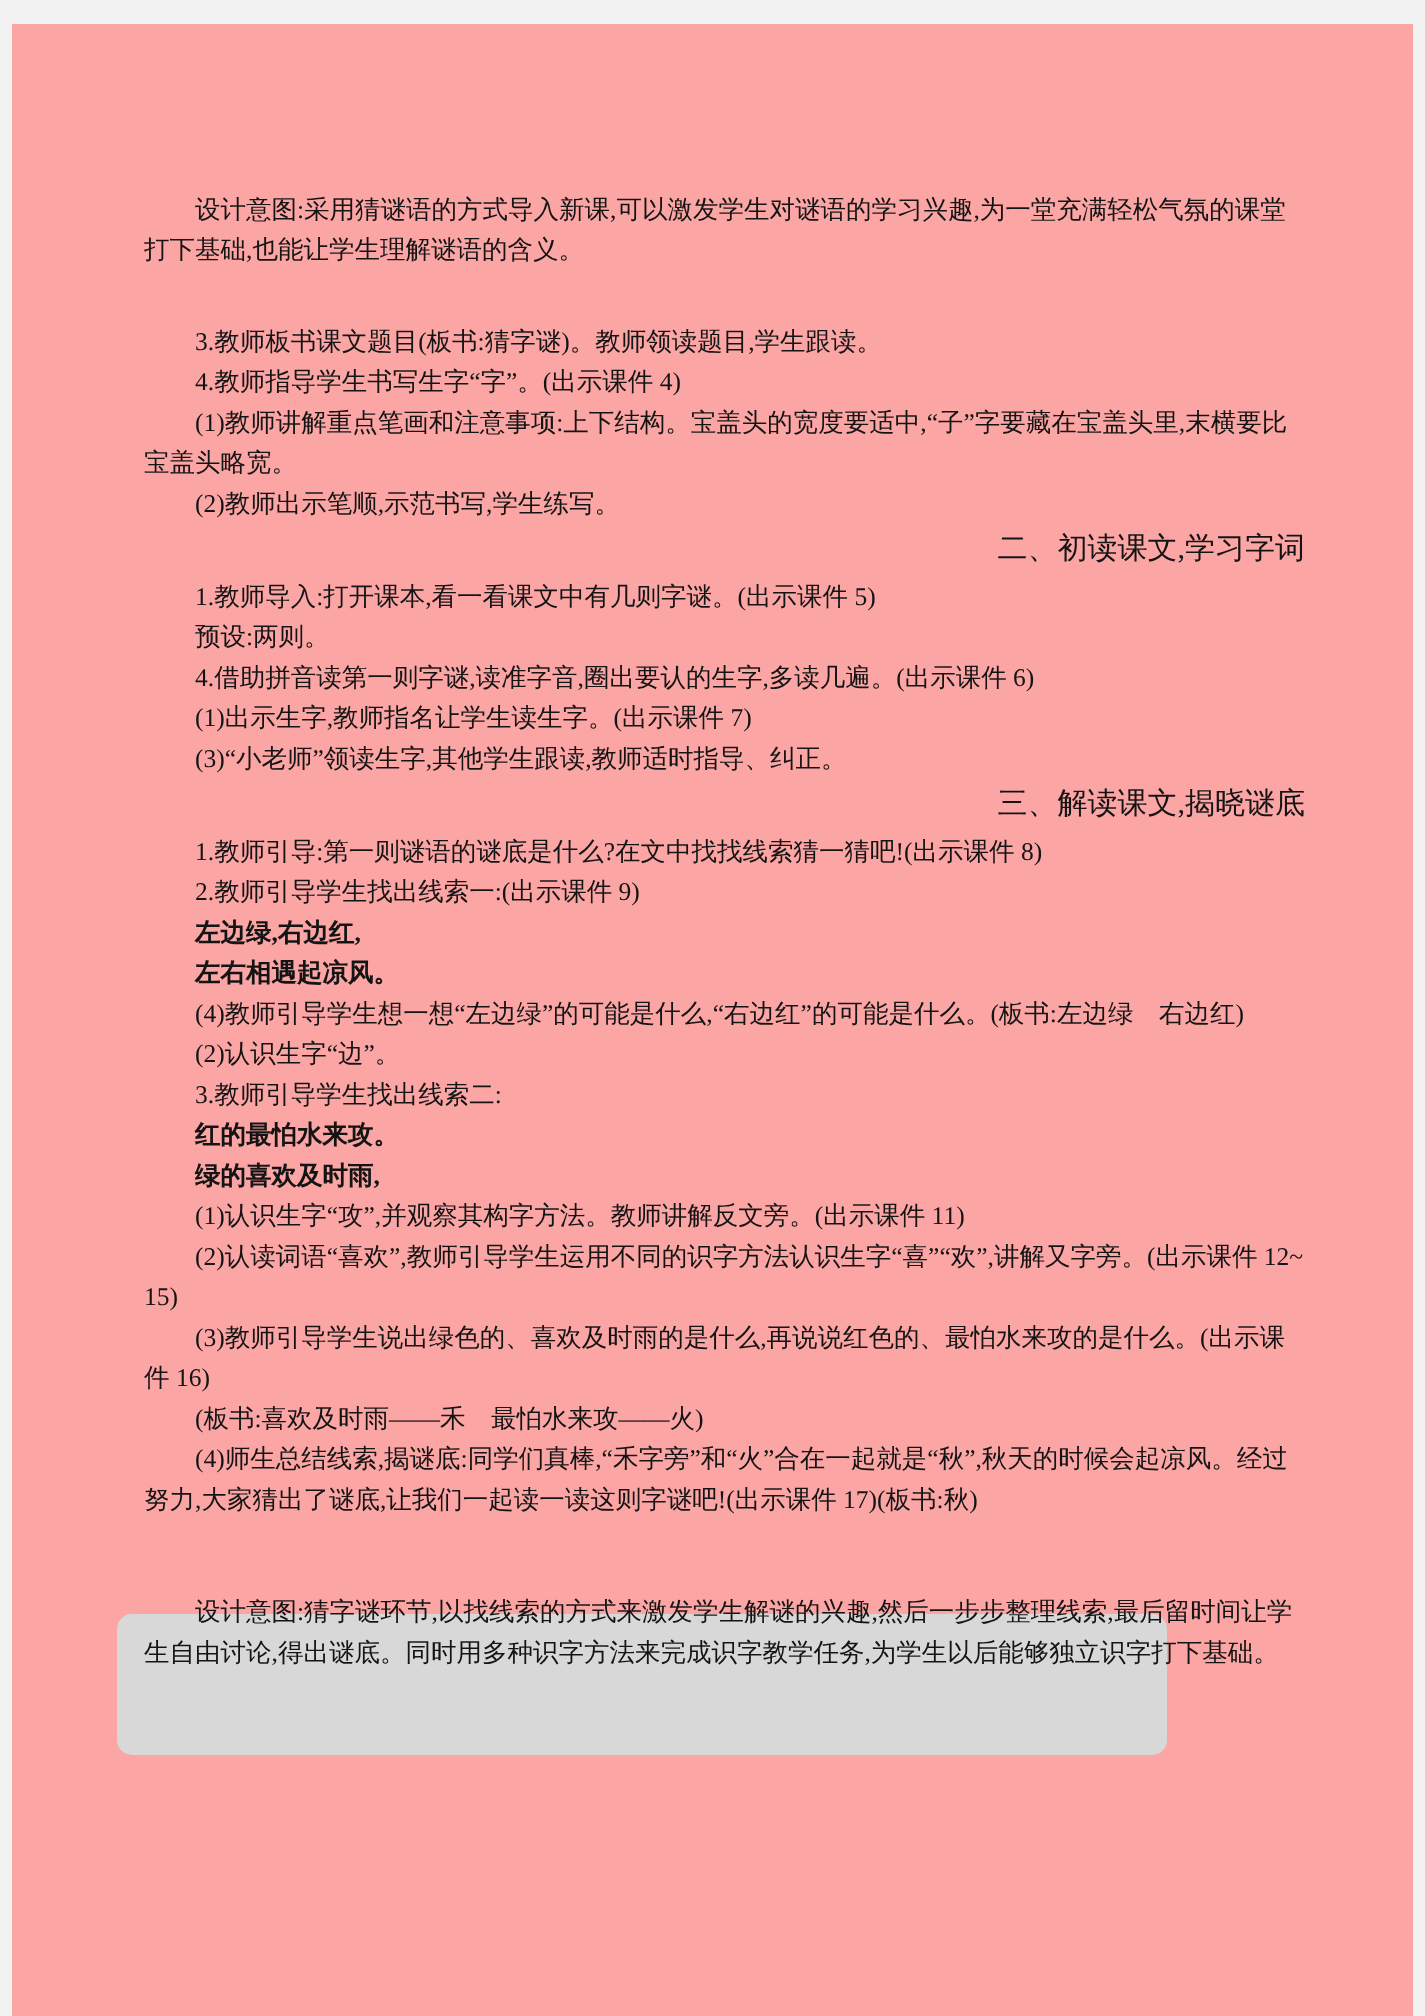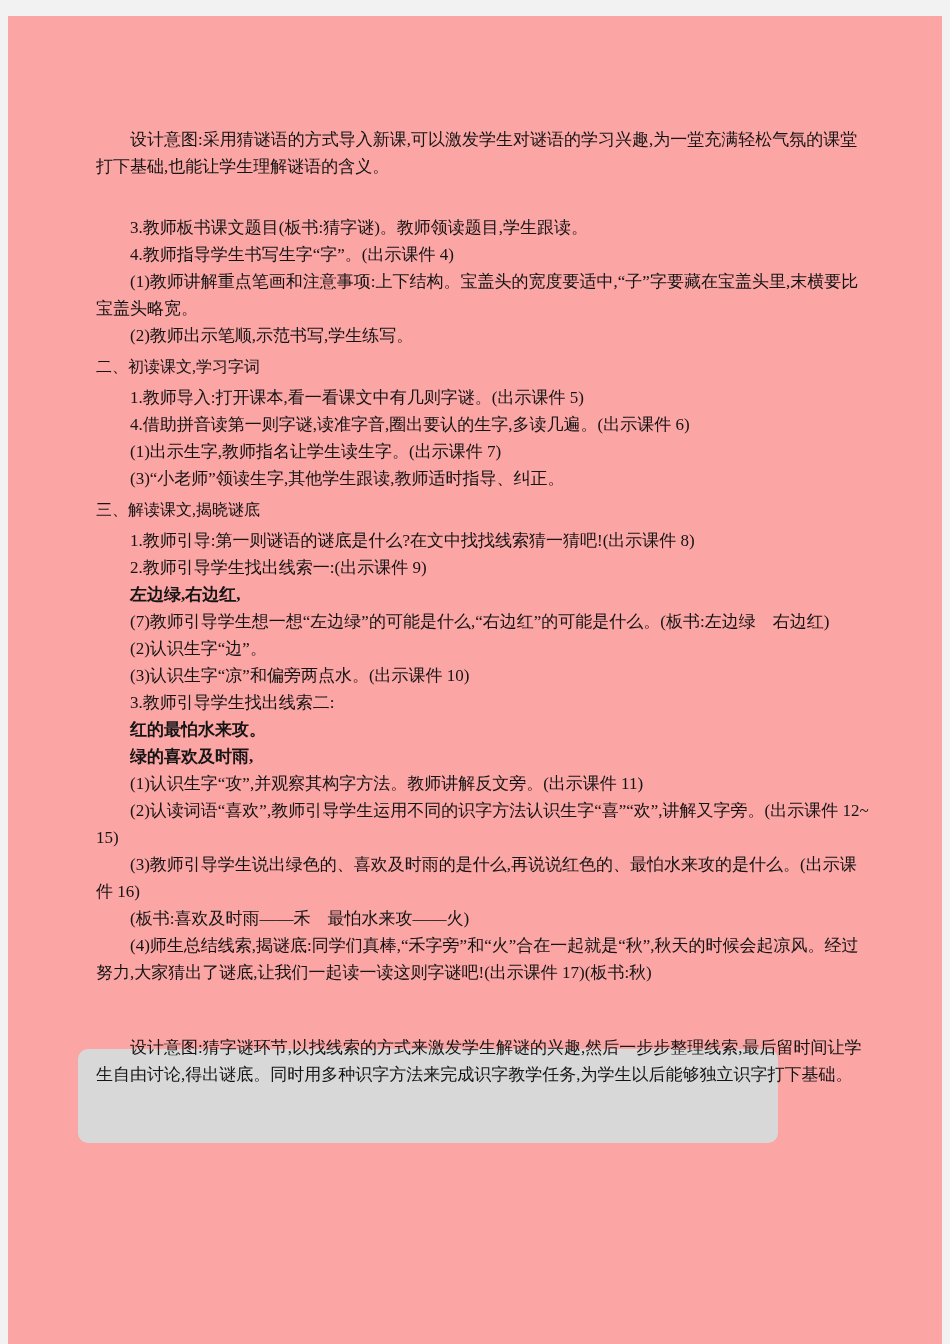--- a/index.html
+++ b/index.html
@@ -22,23 +22,23 @@
     line-height: 27px;
   }
   .para {
     margin: 0;
     text-indent: 2em;
     word-break: break-all;
   }
   .verse { margin: 0; text-indent: 2em; font-weight: bold; }
   .heading {
     margin: 2px 0;
-    text-align: left;
+    text-align: right;
     text-indent: 0;
-    font-size: 16px;
+    font-size: 20px;
     line-height: 31px;
     font-weight: 400;
   }
   .spacer { height: 34px; }
   .note-wrap {
     position: relative;
     margin-top: 48px;
   }
   .note-box {
     position: absolute;
@@ -69,32 +69,33 @@
     <div class="spacer"></div>
 
     <p class="para">3.教师板书课文题目(板书:猜字谜)。教师领读题目,学生跟读。</p>
     <p class="para">4.教师指导学生书写生字“字”。(出示课件 4)</p>
     <p class="para">(1)教师讲解重点笔画和注意事项:上下结构。宝盖头的宽度要适中,“子”字要藏在宝盖头里,末横要比宝盖头略宽。</p>
     <p class="para">(2)教师出示笔顺,示范书写,学生练写。</p>
 
     <h2 class="heading">二、初读课文,学习字词</h2>
 
     <p class="para">1.教师导入:打开课本,看一看课文中有几则字谜。(出示课件 5)</p>
+    <p class="para">预设:两则。</p>
     <p class="para">4.借助拼音读第一则字谜,读准字音,圈出要认的生字,多读几遍。(出示课件 6)</p>
     <p class="para">(1)出示生字,教师指名让学生读生字。(出示课件 7)</p>
     <p class="para">(3)“小老师”领读生字,其他学生跟读,教师适时指导、纠正。</p>
 
     <h2 class="heading">三、解读课文,揭晓谜底</h2>
 
     <p class="para">1.教师引导:第一则谜语的谜底是什么?在文中找找线索猜一猜吧!(出示课件 8)</p>
     <p class="para">2.教师引导学生找出线索一:(出示课件 9)</p>
     <p class="verse">左边绿,右边红,</p>
-    <p class="para">(7)教师引导学生想一想“左边绿”的可能是什么,“右边红”的可能是什么。(板书:左边绿　右边红)</p>
+    <p class="verse">左右相遇起凉风。</p>
+    <p class="para">(4)教师引导学生想一想“左边绿”的可能是什么,“右边红”的可能是什么。(板书:左边绿　右边红)</p>
     <p class="para">(2)认识生字“边”。</p>
-    <p class="para">(3)认识生字“凉”和偏旁两点水。(出示课件 10)</p>
     <p class="para">3.教师引导学生找出线索二:</p>
     <p class="verse">红的最怕水来攻。</p>
     <p class="verse">绿的喜欢及时雨,</p>
     <p class="para">(1)认识生字“攻”,并观察其构字方法。教师讲解反文旁。(出示课件 11)</p>
     <p class="para">(2)认读词语“喜欢”,教师引导学生运用不同的识字方法认识生字“喜”“欢”,讲解又字旁。(出示课件 12~15)</p>
     <p class="para">(3)教师引导学生说出绿色的、喜欢及时雨的是什么,再说说红色的、最怕水来攻的是什么。(出示课件 16)</p>
     <p class="para">(板书:喜欢及时雨——禾　最怕水来攻——火)</p>
     <p class="para">(4)师生总结线索,揭谜底:同学们真棒,“禾字旁”和“火”合在一起就是“秋”,秋天的时候会起凉风。经过努力,大家猜出了谜底,让我们一起读一读这则字谜吧!(出示课件 17)(板书:秋)</p>
 
     <div class="note-wrap">

